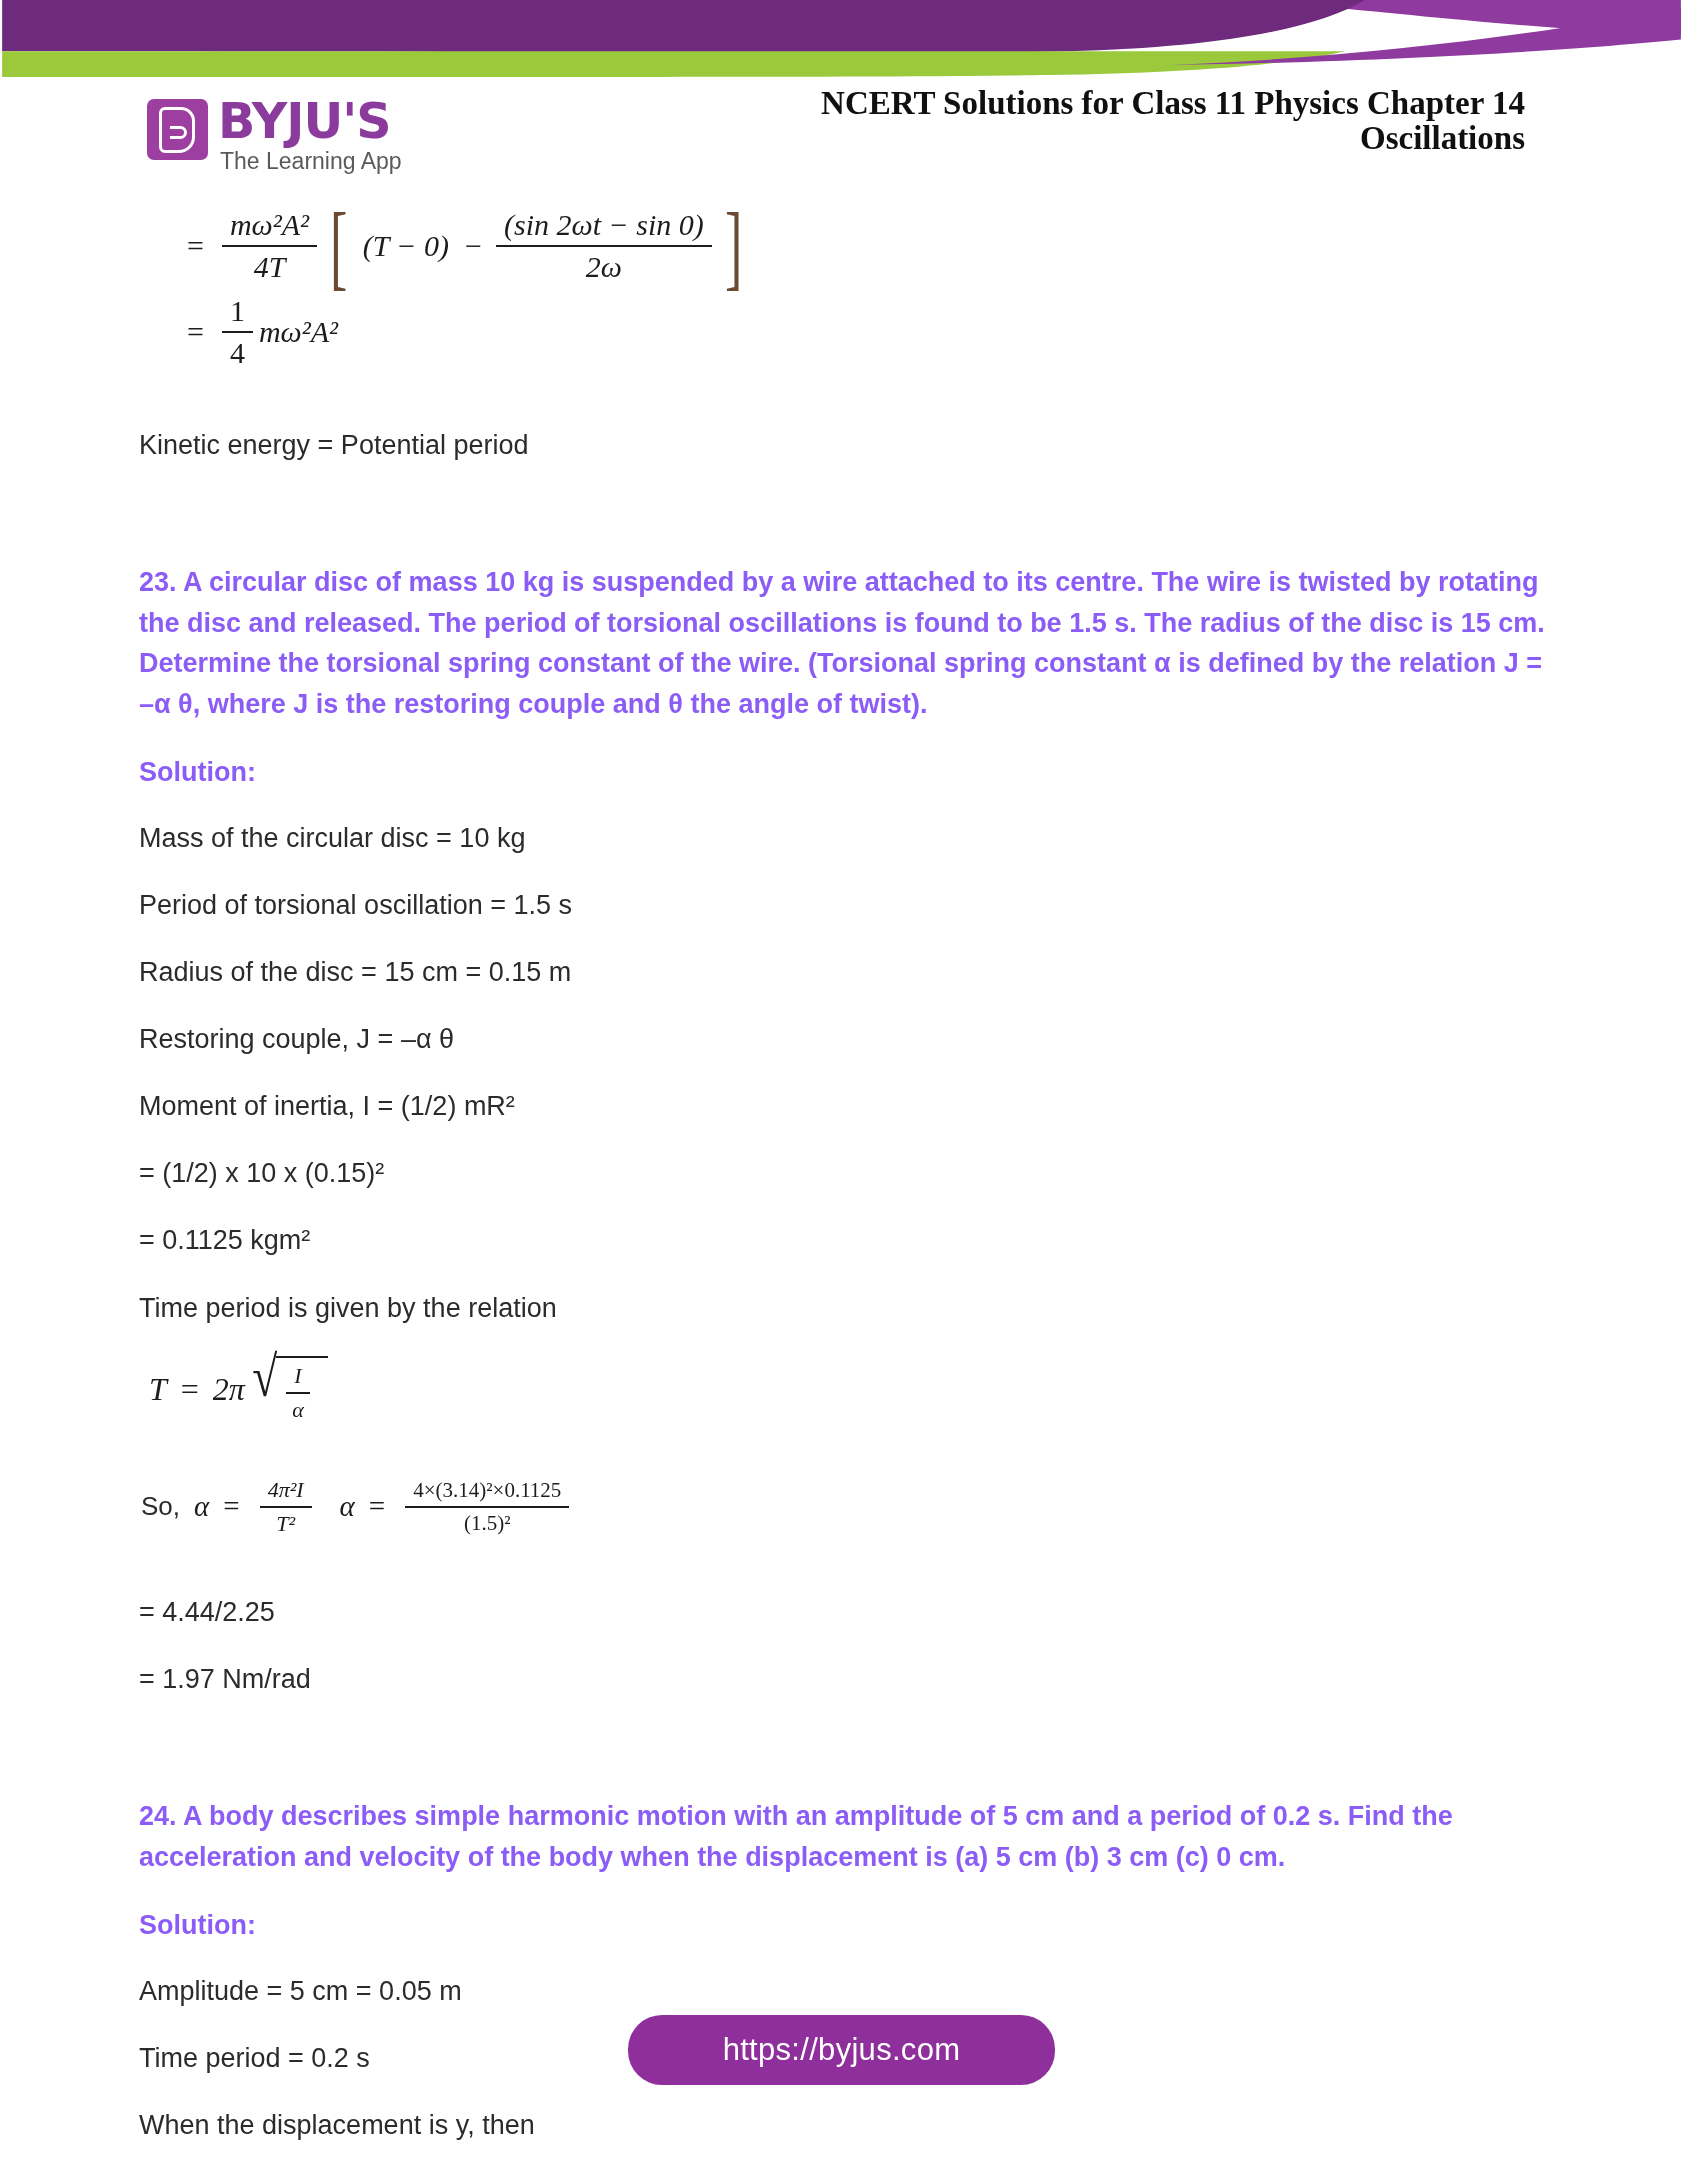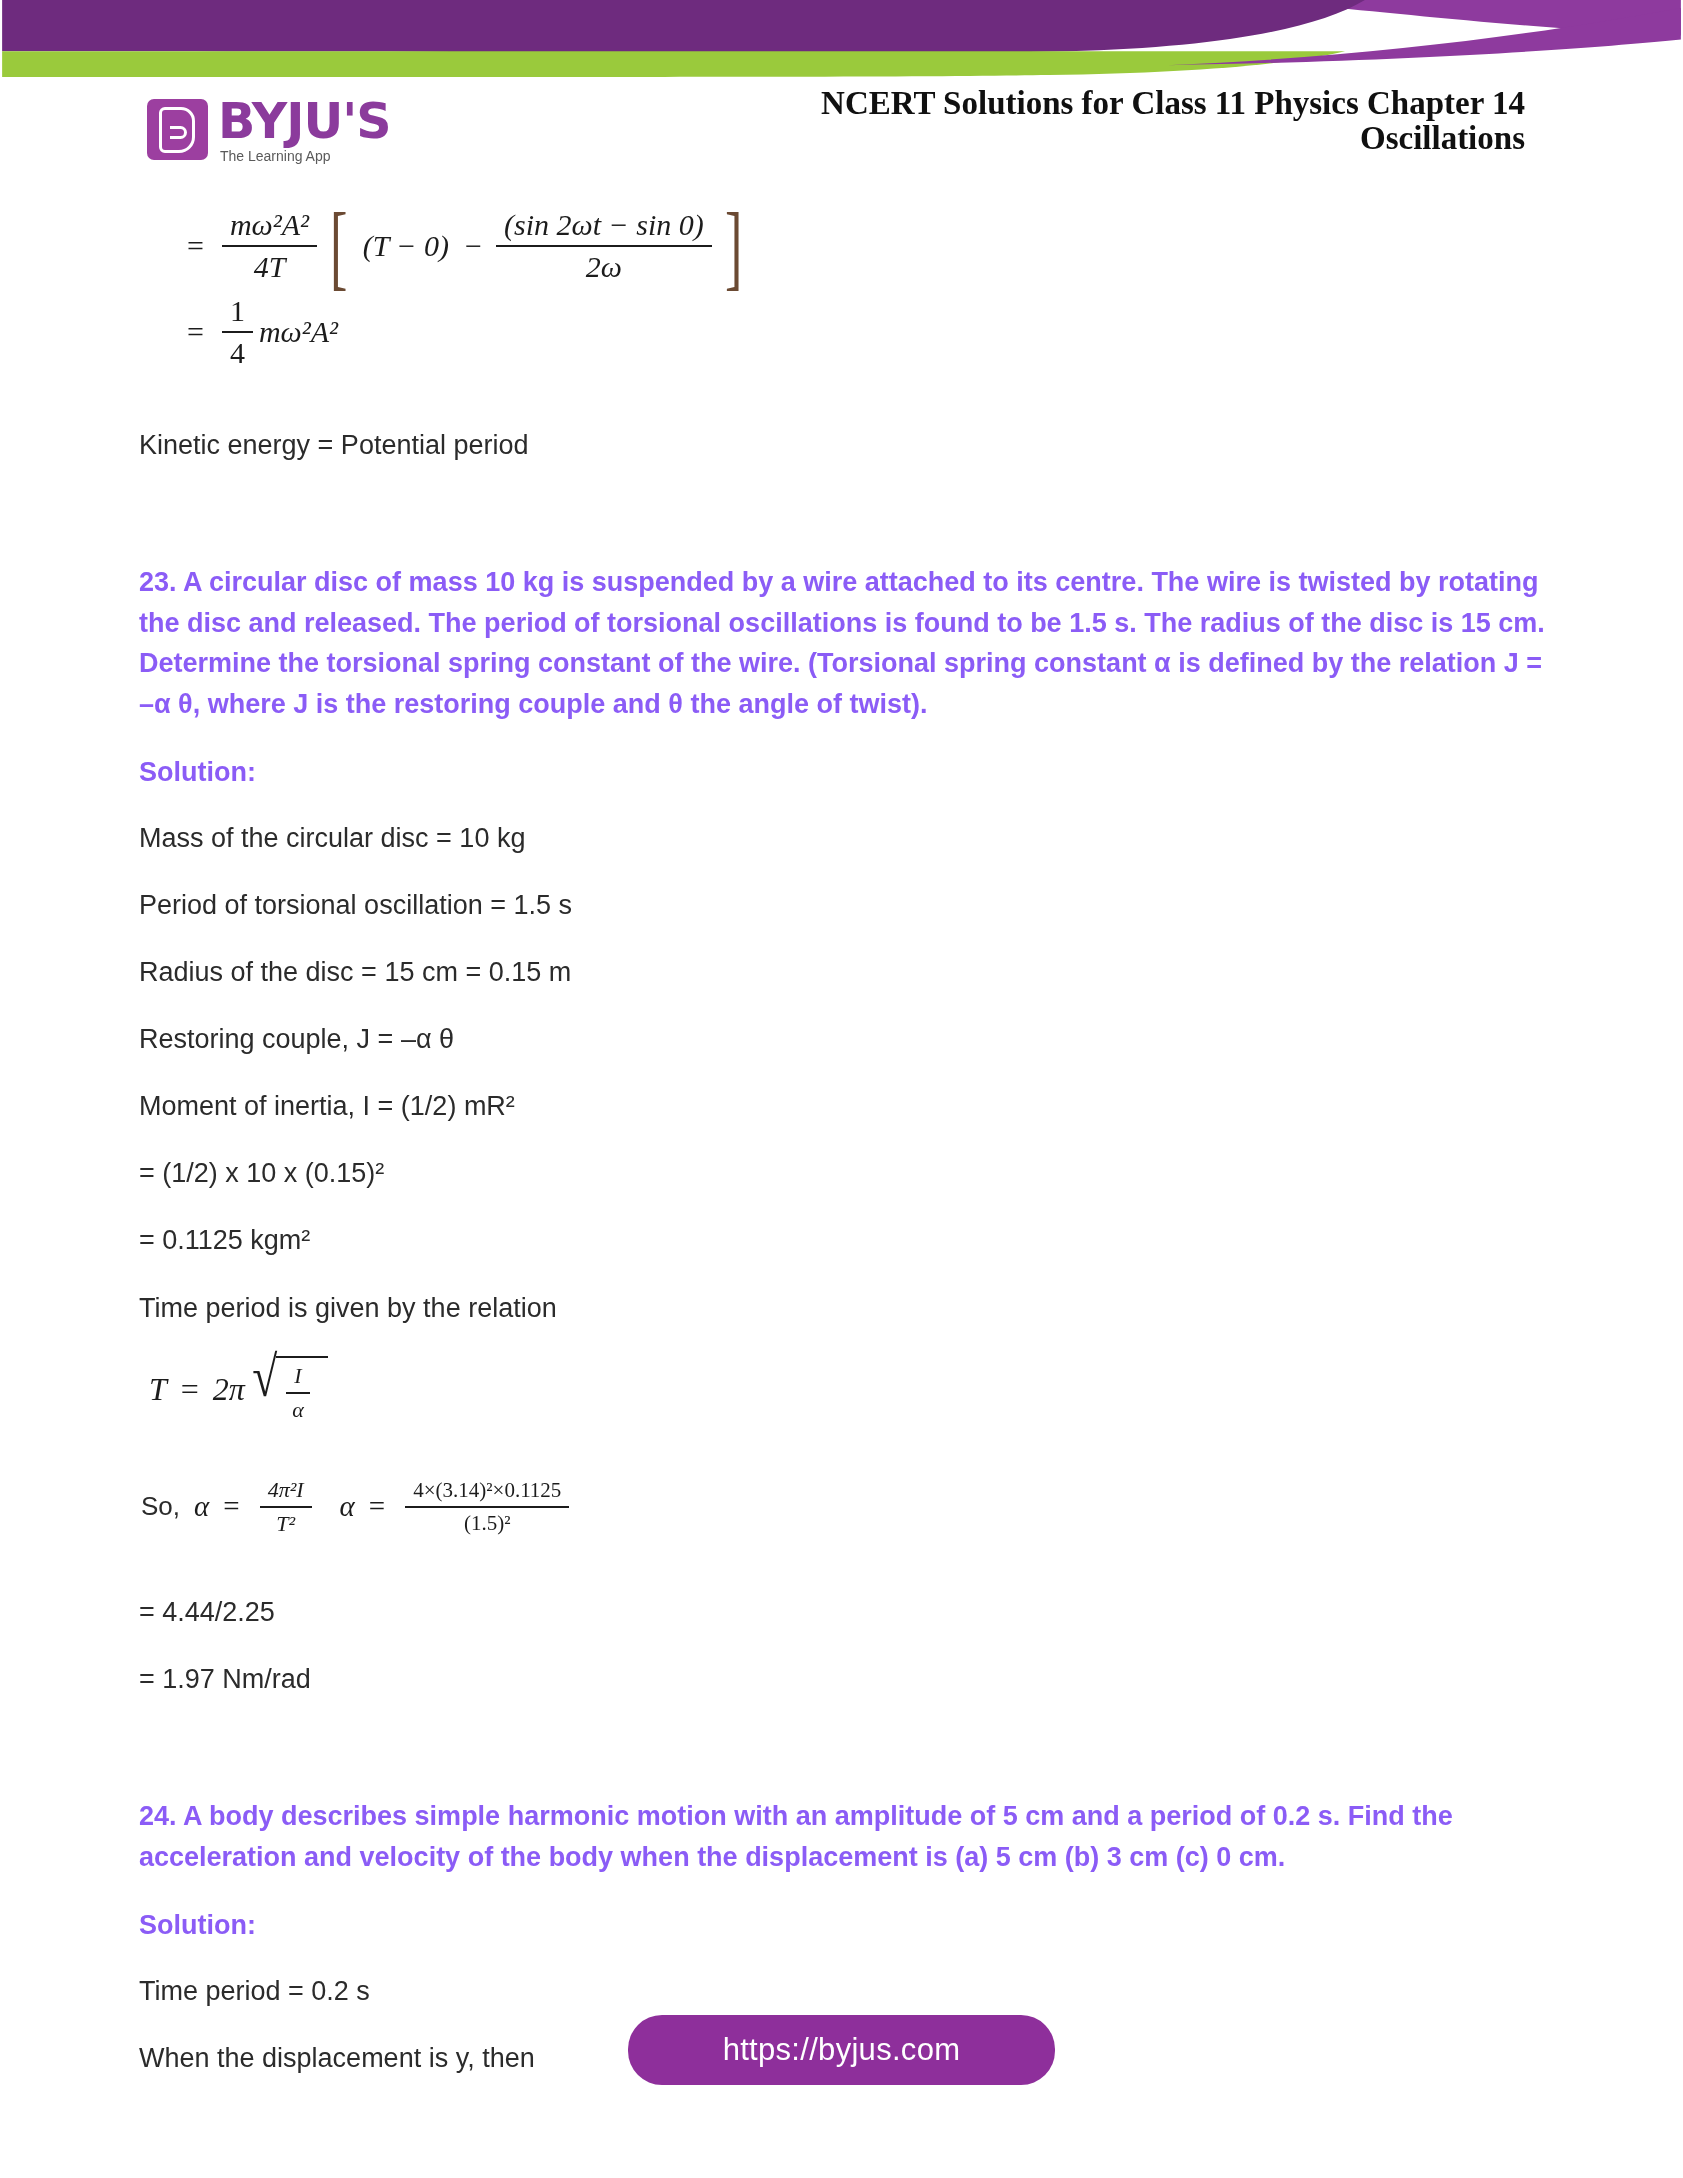--- a/index.html
+++ b/index.html
@@ -88,21 +88,21 @@
     font-weight: bold;
     font-size: 49px;
     letter-spacing: -1px;
     color: #8B3B9C;
   }
   .logo-tag {
     position: absolute;
     left: 73px;
     top: 51px;
     font-family: "Liberation Sans", sans-serif;
-    font-size: 14px;
+    font-size: 23px;
     color: #5A5A5A;
   }
 
   .doc-title {
     position: absolute;
     right: 158px;
     top: 12px;
     width: 1089px;
     text-align: right;
     font-family: "Liberation Serif", serif;
@@ -344,20 +344,21 @@
     <div class="gap-lg"></div>
 
     <p class="para">= 4.44/2.25</p>
     <p class="para">= 1.97 Nm/rad</p>
 
     <div class="gap-xl"></div>
 
     <p class="para bold">24. A body describes simple harmonic motion with an amplitude of 5 cm and a period of 0.2 s. Find the acceleration and velocity of the body when the displacement is (a) 5 cm (b) 3 cm (c) 0 cm.</p>
     <p class="para bold tight">Solution:</p>
 
+    <p class="para">Amplitude = 5 cm = 0.05 m</p>
     <p class="para">Time period = 0.2 s</p>
     <p class="para">When the displacement is y, then</p>
 
   </div>
 
   <div class="footer">
     <div class="url-pill">https://byjus.com</div>
   </div>
 
 </div>

